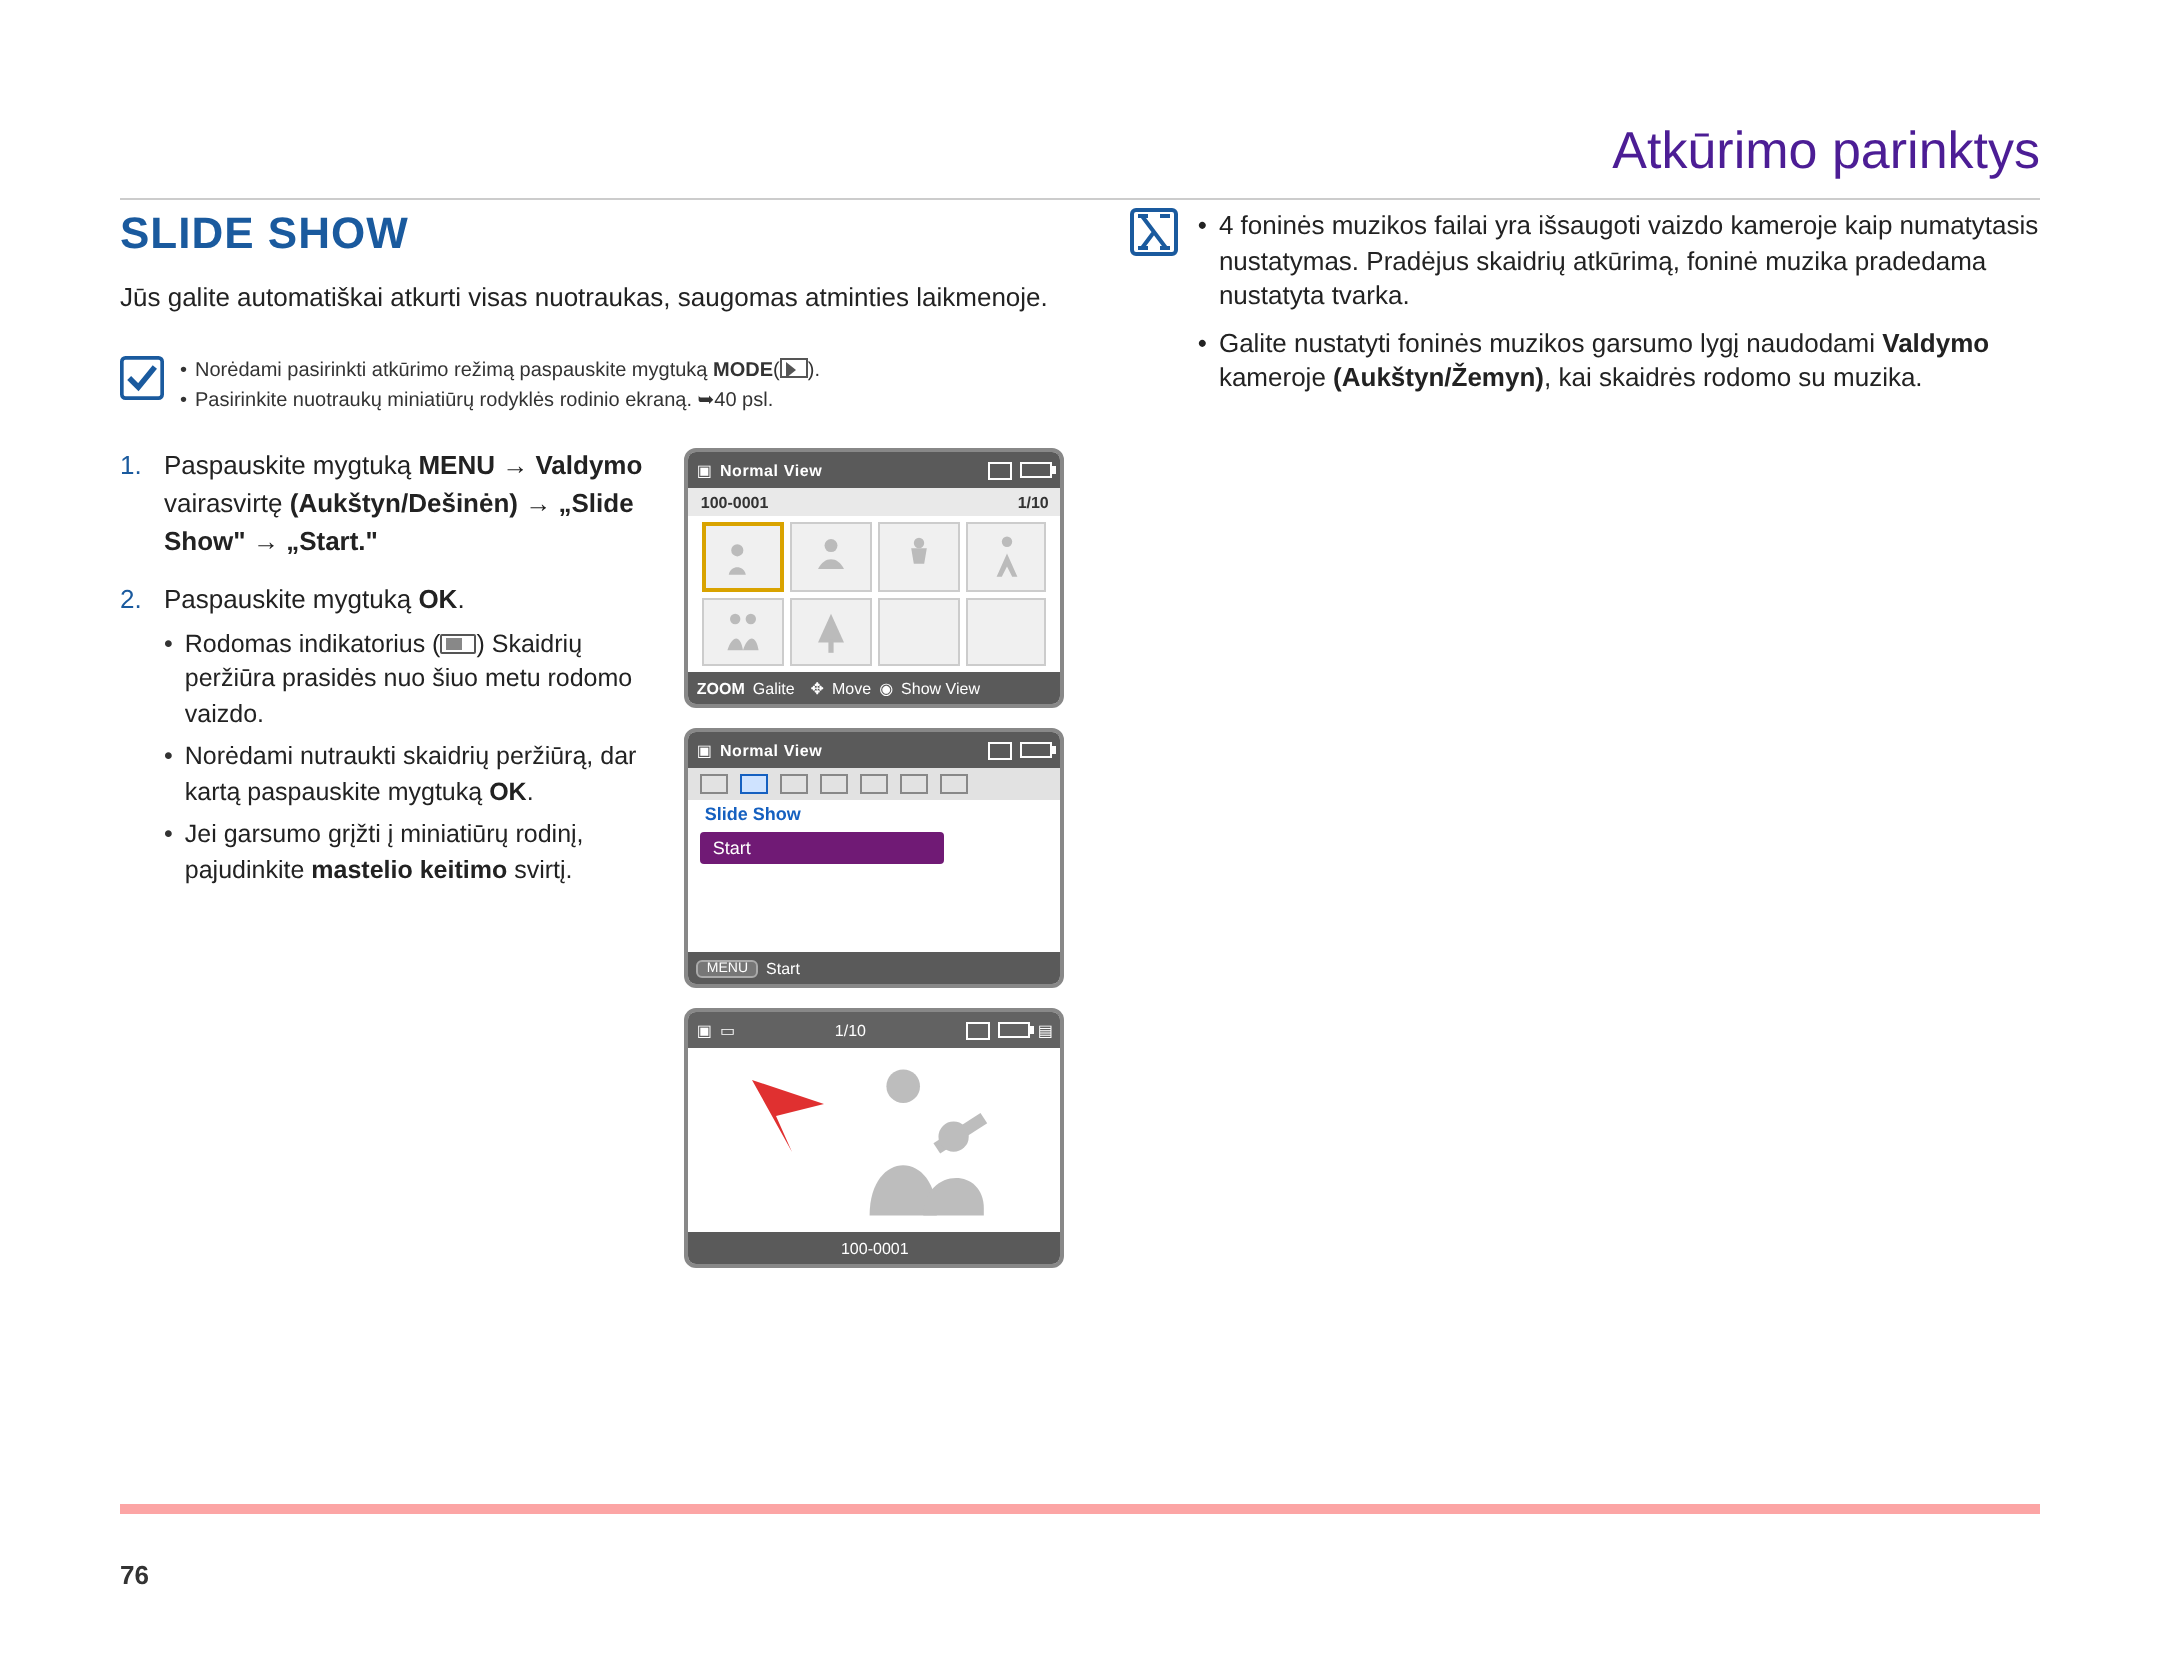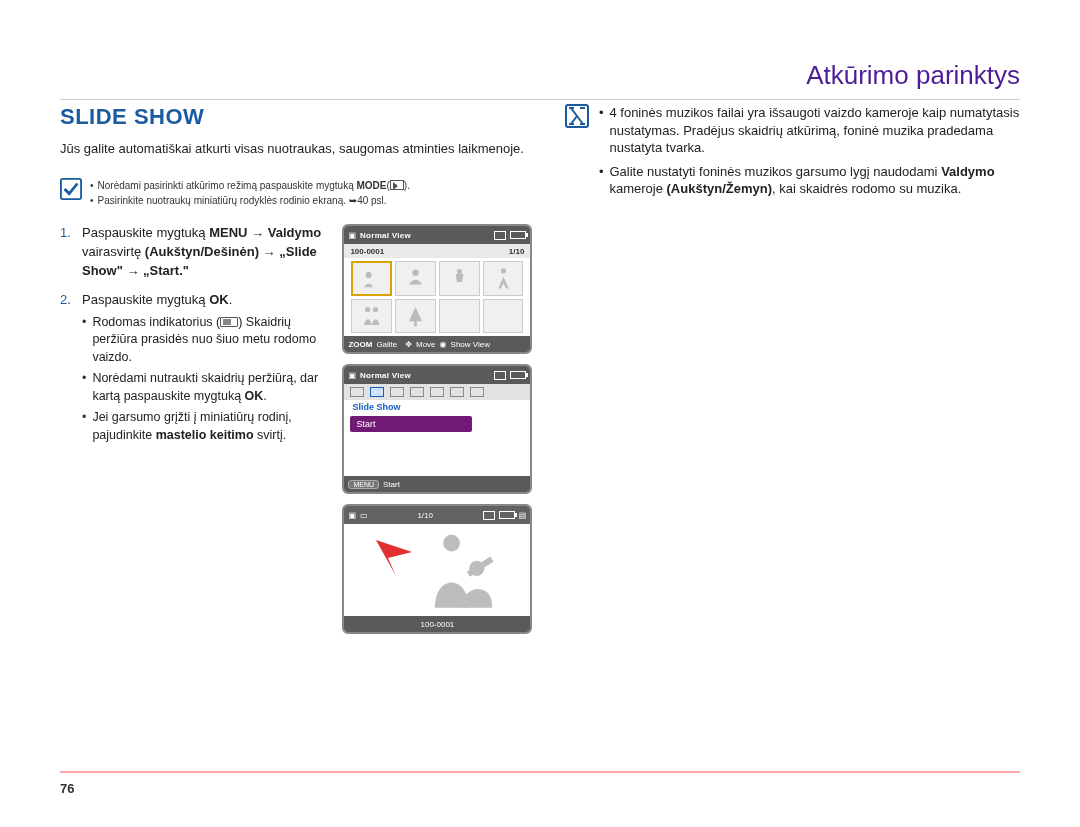--- a/index.html
+++ b/index.html
@@ -68,21 +68,21 @@
   
   .lcd3 .topbar { background: rgba(90,90,90,0.95); }
   .lcd3 .img-area { position:absolute; top:18px; left:0; right:0; bottom:16px; background:#fff; }
   .lcd3 .sil-big { position:absolute; right:10px; top:4px; bottom:4px; width:120px; }
   .lcd3 .sil-big svg { width:100%; height:100%; }
   .lcd3 .play-cursor { position:absolute; left:30px; top:14px; }
   .lcd3 .bottombar { justify-content:center; }
 
   .left-row { display: flex; gap: 8px; }
 
-  .footer { position: absolute; left: 60px; right: 60px; bottom: 30px; border-top: 2px solid #fca5a5; padding-top: 6px; }
+  .footer { position: absolute; left: 60px; right: 60px; bottom: 30px; border-top: 5px solid #fca5a5; padding-top: 22px; }
   .pagenum { font-size: 13px; font-weight: 700; color: #333; }
 </style>
 </head>
 <body>
 
 <div class="page">
 
   <div class="header">
     <span>Atkūrimo parinktys</span>
   </div>

